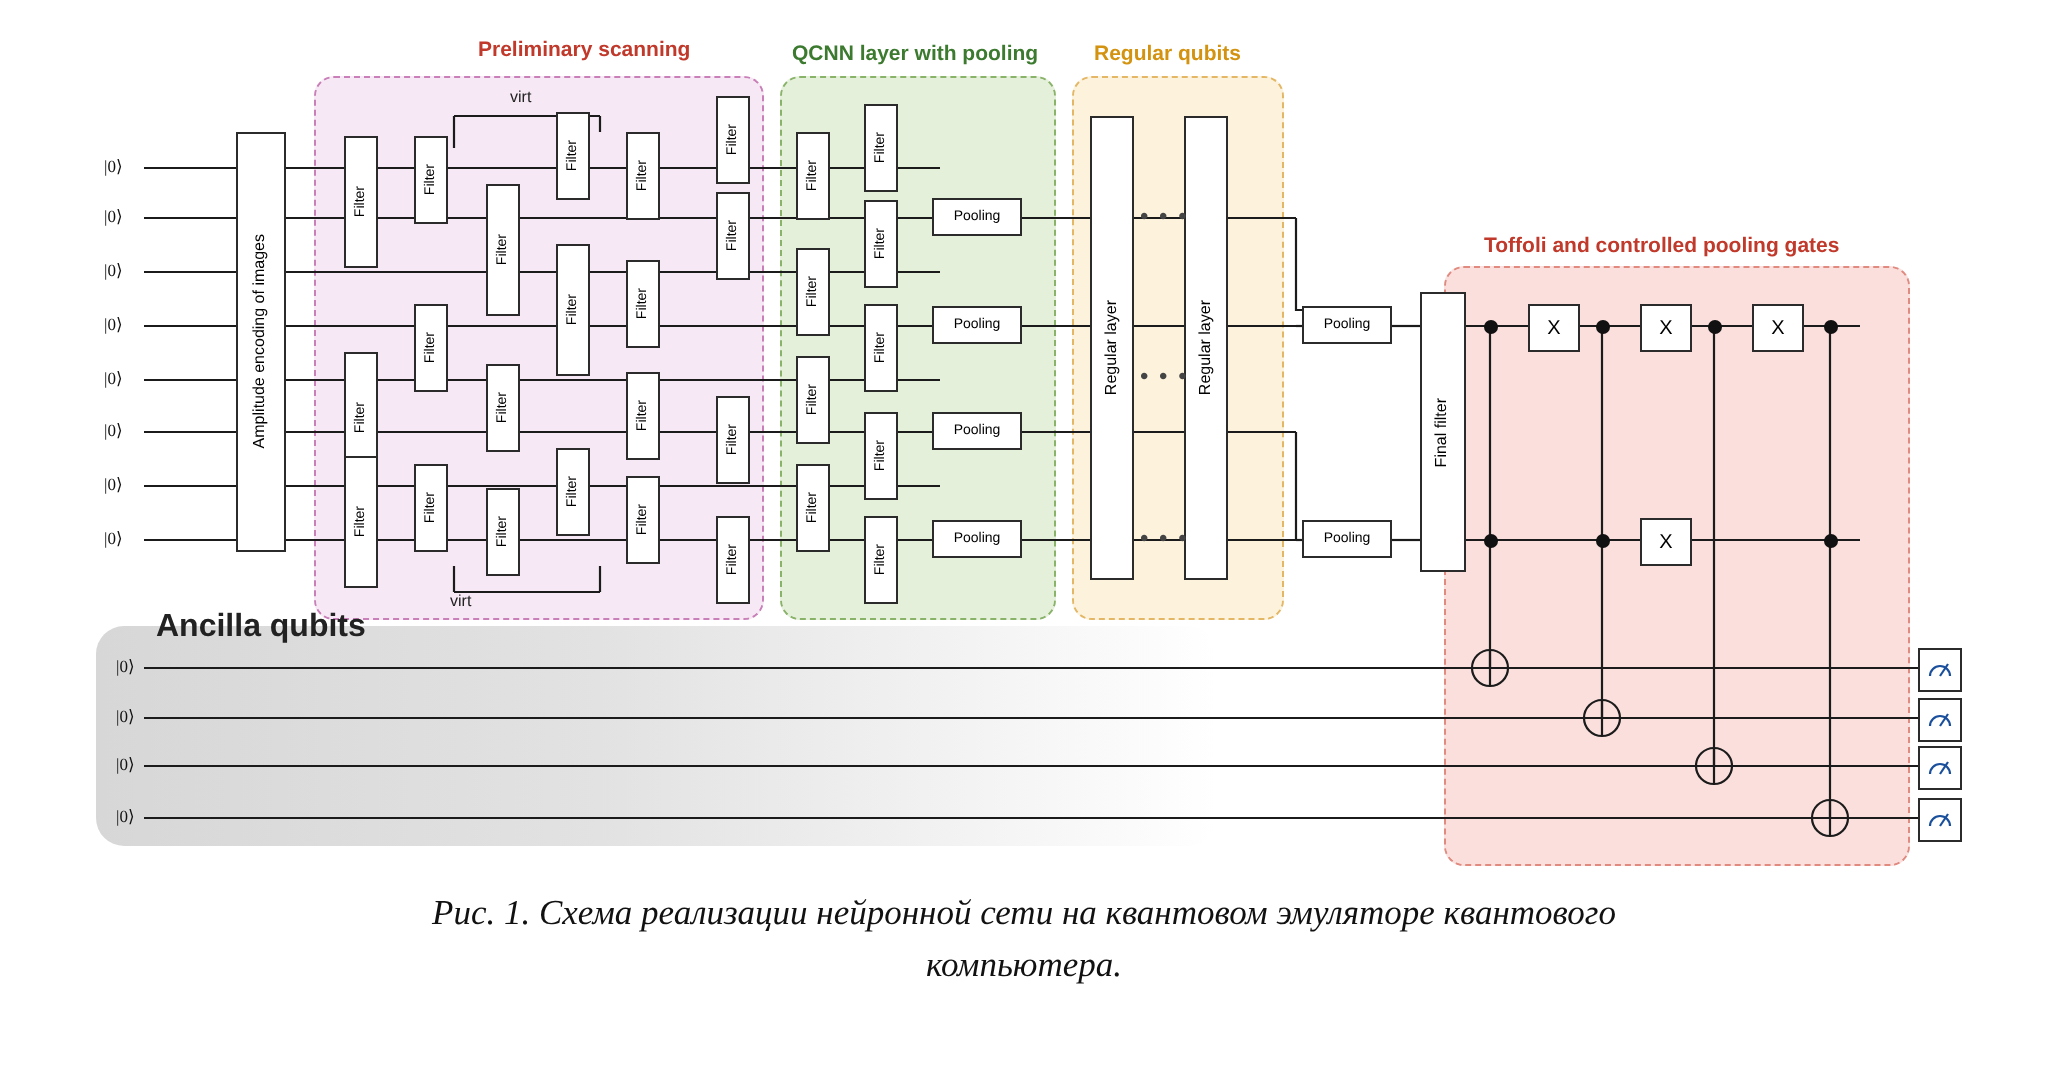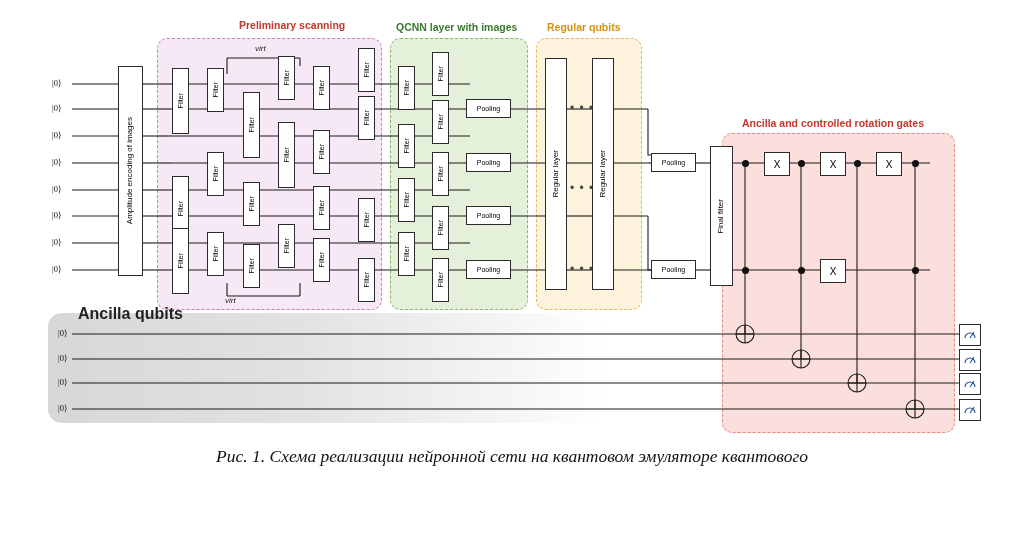--- a/index.html
+++ b/index.html
@@ -36,21 +36,21 @@
   .ket{position:absolute;font-size:8.5px;color:#111;font-family:"Liberation Serif", serif;}
 
   
   .bx{position:absolute;box-sizing:border-box;background:#ffffff;border:1.2px solid #2b2b2b;
       display:flex;align-items:center;justify-content:center;text-align:center;line-height:1.05;}
   .bx span{display:block;}
   .vert{writing-mode:vertical-rl;transform:rotate(180deg);}
   .f7{font-size:7px;}
   .f8{font-size:8px;}
 
-  .virt{position:absolute;font-size:8px;color:#222;font-style:italic;}
+  .virt{position:absolute;font-size:8px;color:#222;}
 
   .dots{position:absolute;font-size:12px;color:#444;letter-spacing:1px;}
 
   
   .gate-x{position:absolute;width:24px;height:22px;background:#fff;border:1.2px solid #2b2b2b;
           display:flex;align-items:center;justify-content:center;font-size:10px;}
   .node{position:absolute;width:7px;height:7px;border-radius:50%;background:#111;}
   .meter{position:absolute;width:20px;height:20px;background:#fff;border:1.2px solid #2b2b2b;
          display:flex;align-items:center;justify-content:center;font-size:11px;color:#1a4f9c;}
 
@@ -64,23 +64,23 @@
 <div class="canvas">
 
   <div class="group g-ancilla"></div>
 
   <div class="group g-prelim"></div>
   <div class="group g-qcnn"></div>
   <div class="group g-reg"></div>
   <div class="group g-toffoli"></div>
 
   <div class="gtitle t-prelim">Preliminary scanning</div>
-  <div class="gtitle t-qcnn">QCNN layer with images</div>
+  <div class="gtitle t-qcnn">QCNN layer with pooling</div>
   <div class="gtitle t-reg">Regular qubits</div>
-  <div class="gtitle t-toffoli">Ancilla and controlled rotation gates</div>
+  <div class="gtitle t-toffoli">Toffoli and controlled pooling gates</div>
   <div class="gtitle t-ancilla">Ancilla qubits</div>
 
   <svg class="wires">
     <g stroke="#1b1b1b" stroke-width="1.1" fill="none">
 
       <line x1="72" y1="84" x2="118" y2="84"></line>
       <line x1="72" y1="109" x2="118" y2="109"></line>
       <line x1="72" y1="136" x2="118" y2="136"></line>
       <line x1="72" y1="163" x2="118" y2="163"></line>
       <line x1="72" y1="190" x2="118" y2="190"></line>
@@ -368,15 +368,16 @@
   </div>
   <div class="meter" style="left:959px;top:399px;">
     <svg width="14" height="14" viewBox="0 0 14 14">
         <path d="M2 10 A5 5 0 0 1 12 10" fill="none" stroke="#1a4f9c" stroke-width="1.1"></path>
         <line x1="7" y1="10" x2="11" y2="4" stroke="#1a4f9c" stroke-width="1.1"></line>
       </svg>
   </div>
 
   <div class="caption">
     <div>Рис. 1. Схема реализации нейронной сети на квантовом эмуляторе квантового</div>
+    <div>компьютера.</div>
   </div>
 
 </div>
 
 </body></html>

